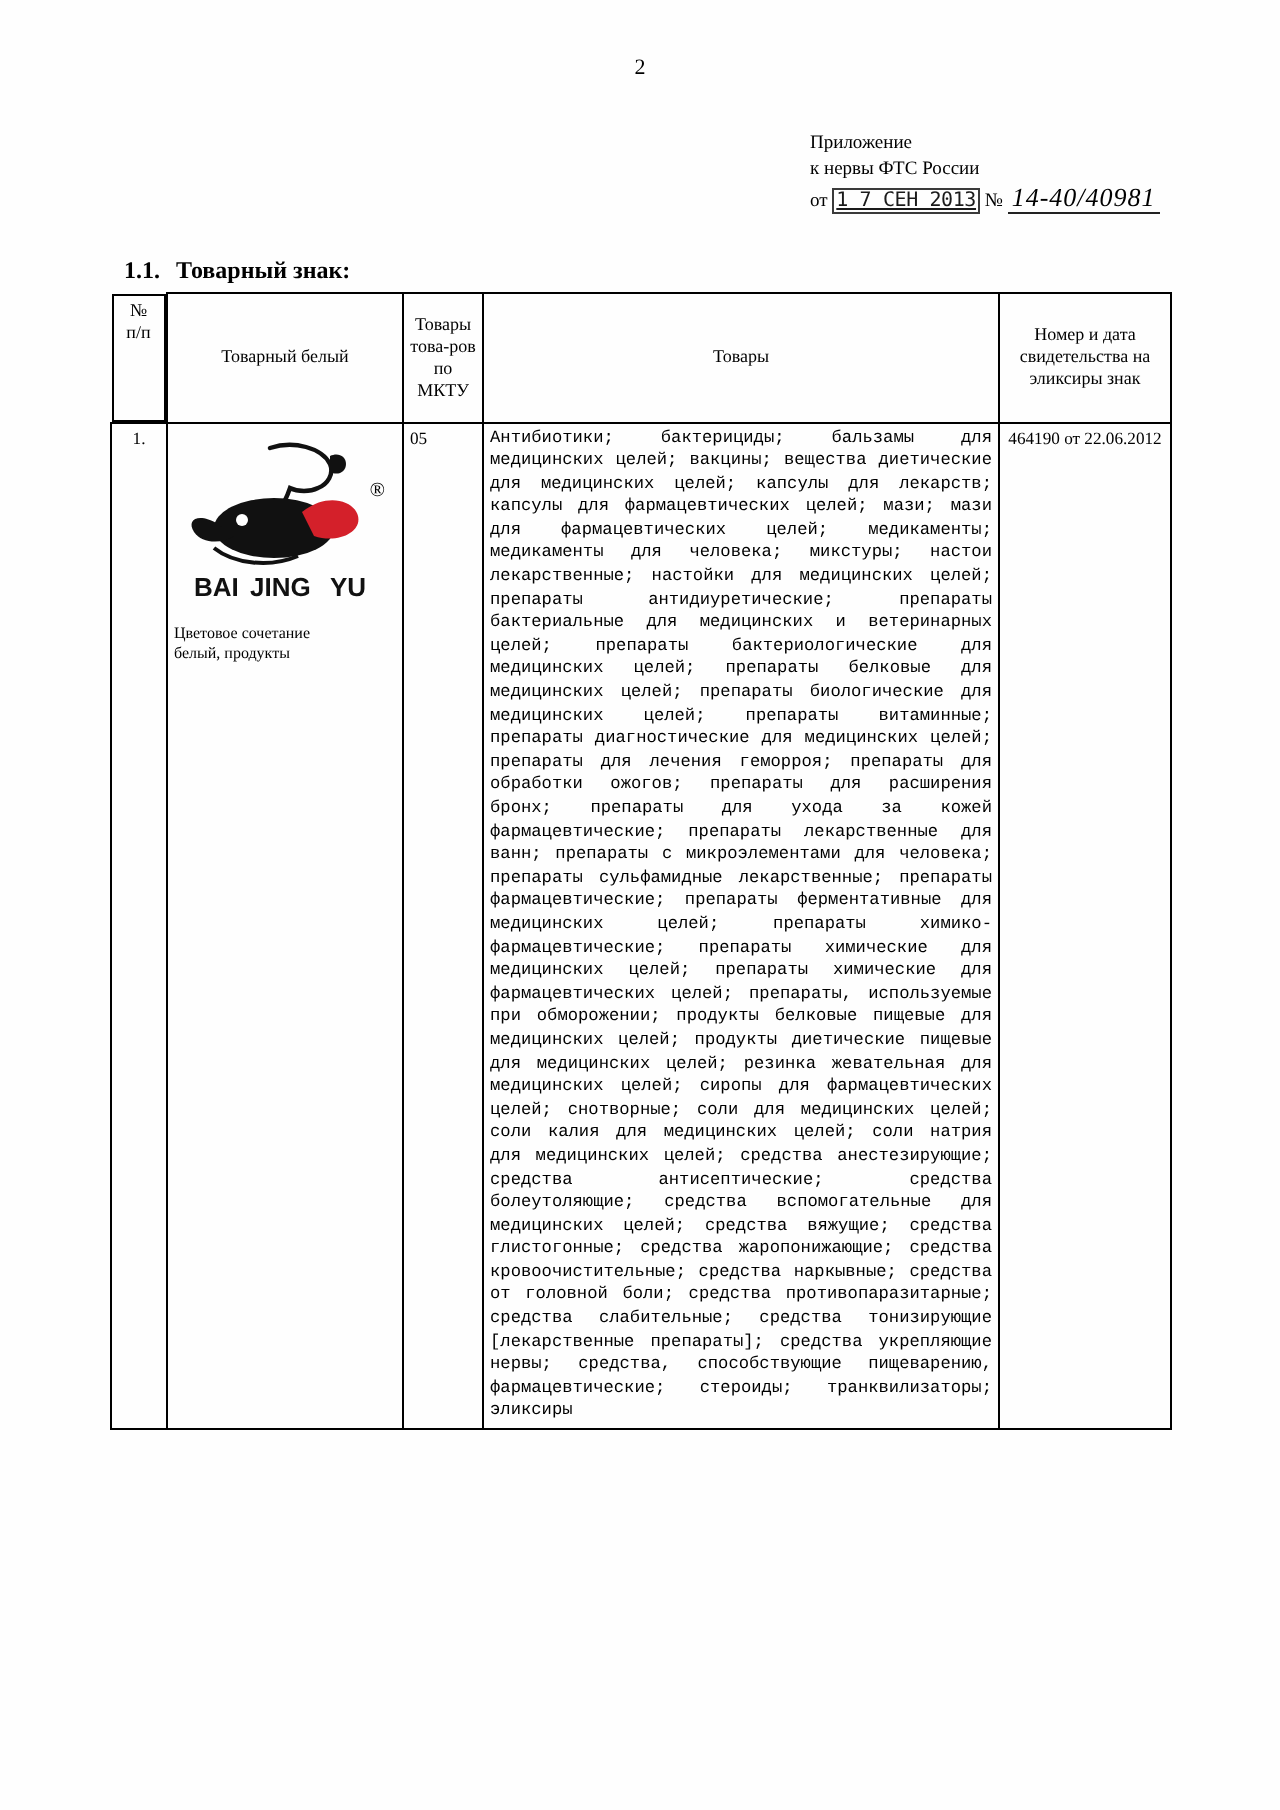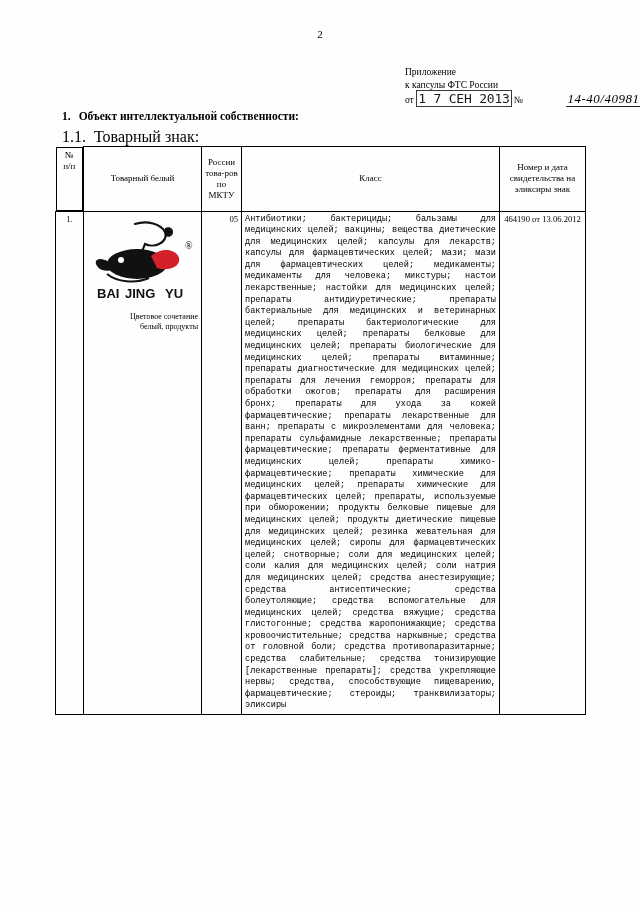--- a/index.html
+++ b/index.html
@@ -37,44 +37,44 @@
     line-height: 13px;
   }
   .appendix .line { white-space: nowrap; }
   .hand {
     font-family: "Liberation Serif", serif;
     font-style: italic;
     font-size: 13px;
     letter-spacing: 0.5px;
     border-bottom: 1px solid #222;
     padding: 0 2px;
-    margin-left: 40px;
   }
   .stamp {
     font-family: "DejaVu Sans Mono", monospace;
-    font-size: 13px;
+    font-size: 10px;
     letter-spacing: -0.2px;
     border: 0.6px solid #3a3a3a;
     padding: 0 1px;
     color: #1a1a1a;
+    text-decoration: underline;
   }
   .heading1 {
     position: absolute;
     top: 110px;
     left: 62px;
     font-size: 11.5px;
     font-weight: bold;
   }
   .heading1 .num { margin-right: 8px; }
   .heading2 {
     position: absolute;
     top: 128px;
     left: 62px;
-    font-size: 16px;
-    font-weight: normal;
+    font-size: 12px;
+    font-weight: bold;
   }
   .heading2 .num { margin-right: 8px; }
 
   table.doc {
     position: absolute;
     top: 146px;
     left: 55px;
     width: 530px;
     border-collapse: collapse;
     table-layout: fixed;
@@ -99,21 +99,21 @@
   .col-class { width: 40px; }
   .col-goods { width: 258px; }
   .col-cert { width: 86px; }
 
   td.cell-num {
     text-align: center;
     font-size: 9px;
     padding-top: 4px;
   }
   td.cell-class {
-    text-align: right;
+    text-align: left;
     font-size: 9px;
     padding-top: 4px;
   }
   td.cell-cert {
     text-align: center;
     font-size: 9px;
     padding-top: 4px;
     line-height: 12px;
   }
   td.cell-goods {
@@ -136,68 +136,65 @@
   .reg-mark {
     position: absolute;
     right: 2px;
     top: 24px;
     font-size: 10px;
   }
   .colorline {
     margin-top: 4px;
     font-size: 8px;
     line-height: 10px;
-    text-align: right;
+    text-align: left;
   }
   .goods-text {
     display: block;
     white-space: pre-line;
   }
 </style>
 </head>
 <body>
 
 <div class="page">
 
   <div class="page-number">2</div>
 
   <div class="appendix">
     <div class="line">Приложение</div>
-    <div class="line">к капсулы ФТС России</div>
+    <div class="line">к нервы ФТС России</div>
     <div class="line">
       <span>от</span>
       <span class="stamp">1 7 СЕН 2013</span>
       <span>№</span>
       <span class="hand">14-40/40981</span>
     </div>
   </div>
 
-  <div class="heading1">
-    <span class="num">1.</span><span>Объект интеллектуальной собственности:</span>
-  </div>
 
   <div class="heading2">
     <span class="num">1.1.</span><span>Товарный знак:</span>
   </div>
 
   <table class="doc">
     <colgroup>
       <col class="col-num">
       <col class="col-mark">
       <col class="col-class">
       <col class="col-goods">
       <col class="col-cert">
     </colgroup>
     <thead>
       <tr>
         <th class="goods-text">№
 п/п</th>
         <th>Товарный белый</th>
-        <th>России това-ров по МКТУ</th>
-        <th>Класс</th>
+        <th>Товары това-ров по МКТУ</th>
+        <th>Товары</th>
         <th>Номер и дата свидетельства на эликсиры знак</th>
       </tr>
     </thead>
     <tbody>
       <tr>
         <td class="cell-num">1.</td>
         <td class="cell-mark">
           <div class="logo-wrap">
             <svg class="logo-svg" width="104" height="92" viewBox="0 0 104 92" xmlns="http://www.w3.org/2000/svg">
 
@@ -214,18 +211,18 @@
             </svg>
             <span class="reg-mark">®</span>
           </div>
           <div class="colorline">
             <div>Цветовое сочетание</div>
             <div>белый, продукты</div>
           </div>
         </td>
         <td class="cell-class">05</td>
         <td class="cell-goods">Антибиотики; бактерициды; бальзамы для медицинских целей; вакцины; вещества диетические для медицинских целей; капсулы для лекарств; капсулы для фармацевтических целей; мази; мази для фармацевтических целей; медикаменты; медикаменты для человека; микстуры; настои лекарственные; настойки для медицинских целей; препараты антидиуретические; препараты бактериальные для медицинских и ветеринарных целей; препараты бактериологические для медицинских целей; препараты белковые для медицинских целей; препараты биологические для медицинских целей; препараты витаминные; препараты диагностические для медицинских целей; препараты для лечения геморроя; препараты для обработки ожогов; препараты для расширения бронх; препараты для ухода за кожей фармацевтические; препараты лекарственные для ванн; препараты с микроэлементами для человека; препараты сульфамидные лекарственные; препараты фармацевтические; препараты ферментативные для медицинских целей; препараты химико-фармацевтические; препараты химические для медицинских целей; препараты химические для фармацевтических целей; препараты, используемые при обморожении; продукты белковые пищевые для медицинских целей; продукты диетические пищевые для медицинских целей; резинка жевательная для медицинских целей; сиропы для фармацевтических целей; снотворные; соли для медицинских целей; соли калия для медицинских целей; соли натрия для медицинских целей; средства анестезирующие; средства антисептические; средства болеутоляющие; средства вспомогательные для медицинских целей; средства вяжущие; средства глистогонные; средства жаропонижающие; средства кровоочистительные; средства наркывные; средства от головной боли; средства противопаразитарные; средства слабительные; средства тонизирующие [лекарственные препараты]; средства укрепляющие нервы; средства, способствующие пищеварению, фармацевтические; стероиды; транквилизаторы; эликсиры</td>
-        <td class="cell-cert">464190 от 13.06.2012</td>
+        <td class="cell-cert">464190 от 22.06.2012</td>
       </tr>
     </tbody>
   </table>
 
 </div>
 
 </body></html>

